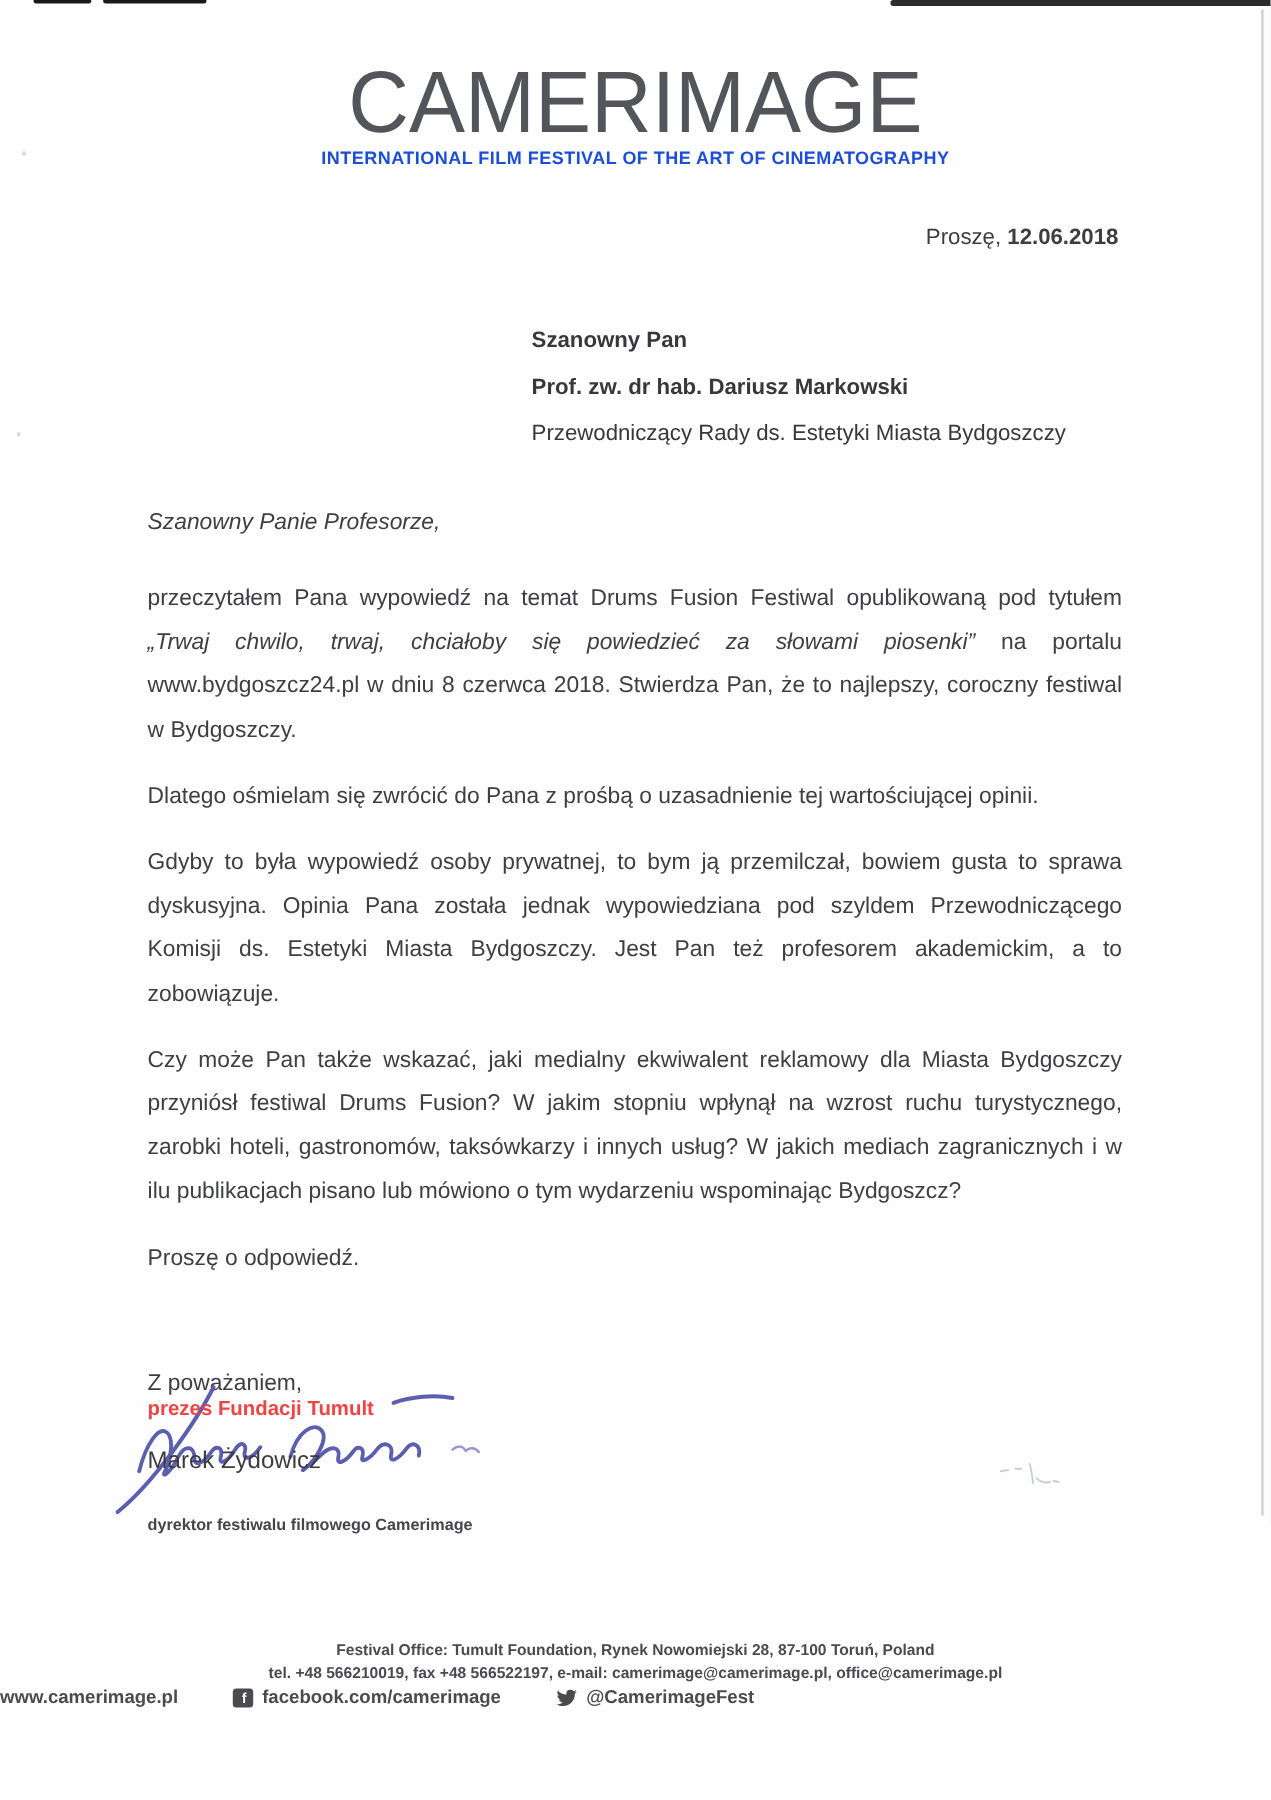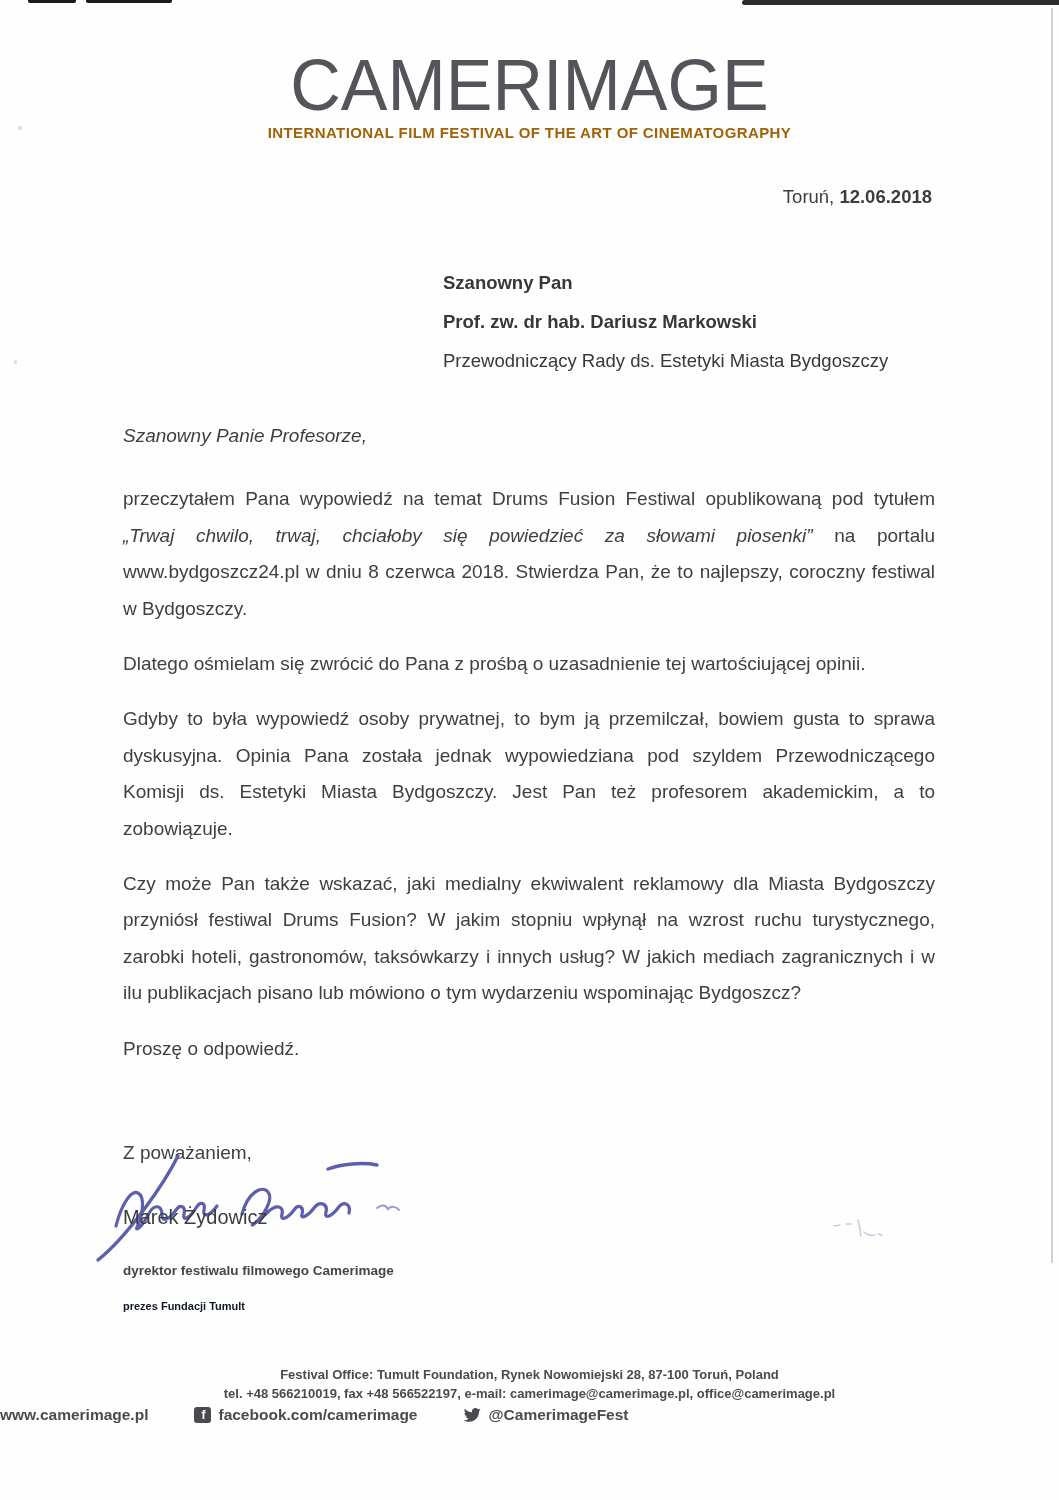--- a/index.html
+++ b/index.html
@@ -25,21 +25,21 @@
 
   
   .letterhead{position:absolute;left:0;top:52px;width:100%;text-align:center;}
   .logo{
     font-size:70px;line-height:66px;font-weight:400;
     letter-spacing:0px;color:#54555a;
     transform:scaleY(1.04);
   }
   .tagline{
     margin-top:6px;
-    font-size:15px;font-weight:700;letter-spacing:.4px;color:#a16207;
+    font-size:15px;font-weight:700;letter-spacing:.4px;color:#1d4ed8;
   }
 
   
   .date-line{position:absolute;top:186px;right:127px;font-size:18.5px;color:#3c3d40;}
   .date-line b{font-weight:700;}
   .recipient{position:absolute;left:443px;top:263px;font-size:18.5px;line-height:39px;color:#37383b;}
   .recipient .r1,.recipient .r2{font-weight:700;}
   .recipient .r3{font-weight:400;}
 
   
@@ -52,21 +52,21 @@
     text-align:justify;
     text-align-last:left;
   }
   .salutation{font-style:italic;margin-bottom:27px !important;text-align:left !important;}
   .q{font-style:italic;}
 
   
   .valediction{position:absolute;left:123px;top:1142px;font-size:19px;color:#3e3f42;}
   .signature-svg{position:absolute;left:90px;top:1152px;width:340px;height:120px;}
   .signer-name{position:absolute;left:123px;top:1206px;font-size:20px;color:#3b3c3f;}
-  .signer-title1{position:absolute;left:123px;top:1300px;font-size:11px;font-weight:700;color:#0f172a;}
+  .signer-title1{position:absolute;left:123px;top:1164px;font-size:17px;font-weight:700;color:#ef4444;}
   .signer-title2{position:absolute;left:123px;top:1263px;font-size:13.5px;font-weight:700;color:#45464a;}
   .ink-mark{position:absolute;left:373px;top:1200px;width:30px;height:18px;opacity:.8;}
 
   
   .footer-address{
     position:absolute;left:0;top:1365px;width:100%;text-align:center;
     font-size:13px;line-height:19px;font-weight:600;color:#4a4b4f;
   }
   .footer-links{
     position:absolute;left:0;top:1406px;width:100%;
@@ -92,21 +92,21 @@
   <div class="artifact strip-tr"></div>
   <div class="vline-right artifact" style="background:#c8c9ca;"></div>
   <div class="speck speck1"></div>
   <div class="speck speck2"></div>
 
   <div class="letterhead">
     <div class="logo">CAMERIMAGE</div>
     <div class="tagline">INTERNATIONAL FILM FESTIVAL OF THE ART OF CINEMATOGRAPHY</div>
   </div>
 
-  <div class="date-line"><span>Toruń, </span><b>12.06.2018</b></div>
+  <div class="date-line"><span>Proszę, </span><b>12.06.2018</b></div>
 
   <div class="recipient">
     <div class="r1">Szanowny Pan</div>
     <div class="r2">Prof. zw. dr hab. Dariusz Markowski</div>
     <div class="r3">Przewodniczący Rady ds. Estetyki Miasta Bydgoszczy</div>
   </div>
 
   <div class="letter-body">
     <p class="salutation">Szanowny Panie Profesorze,</p>
     <p><span>przeczytałem Pana wypowiedź na temat Drums Fusion Festiwal opublikowaną pod tytułem </span><span class="q">„Trwaj chwilo, trwaj, chciałoby się powiedzieć za słowami piosenki”</span><span> na portalu www.bydgoszcz24.pl w dniu 8 czerwca 2018. Stwierdza Pan, że to najlepszy, coroczny festiwal w Bydgoszczy.</span></p>

